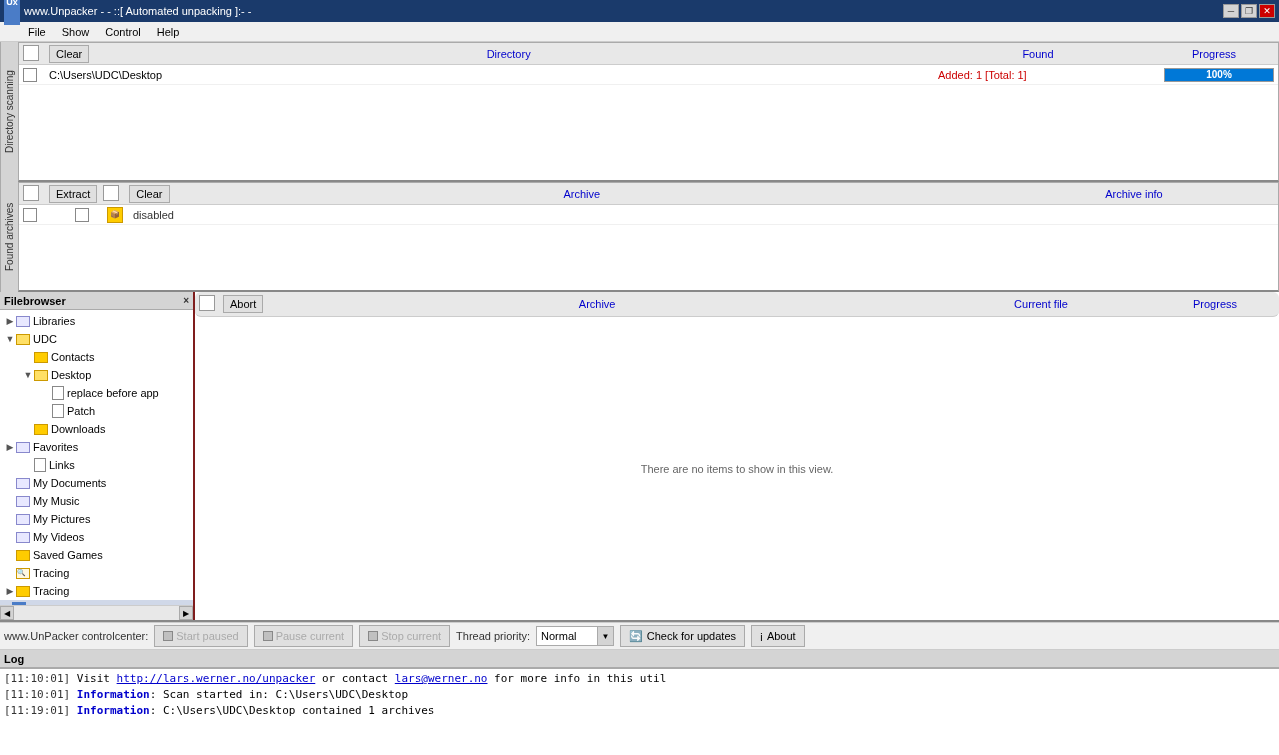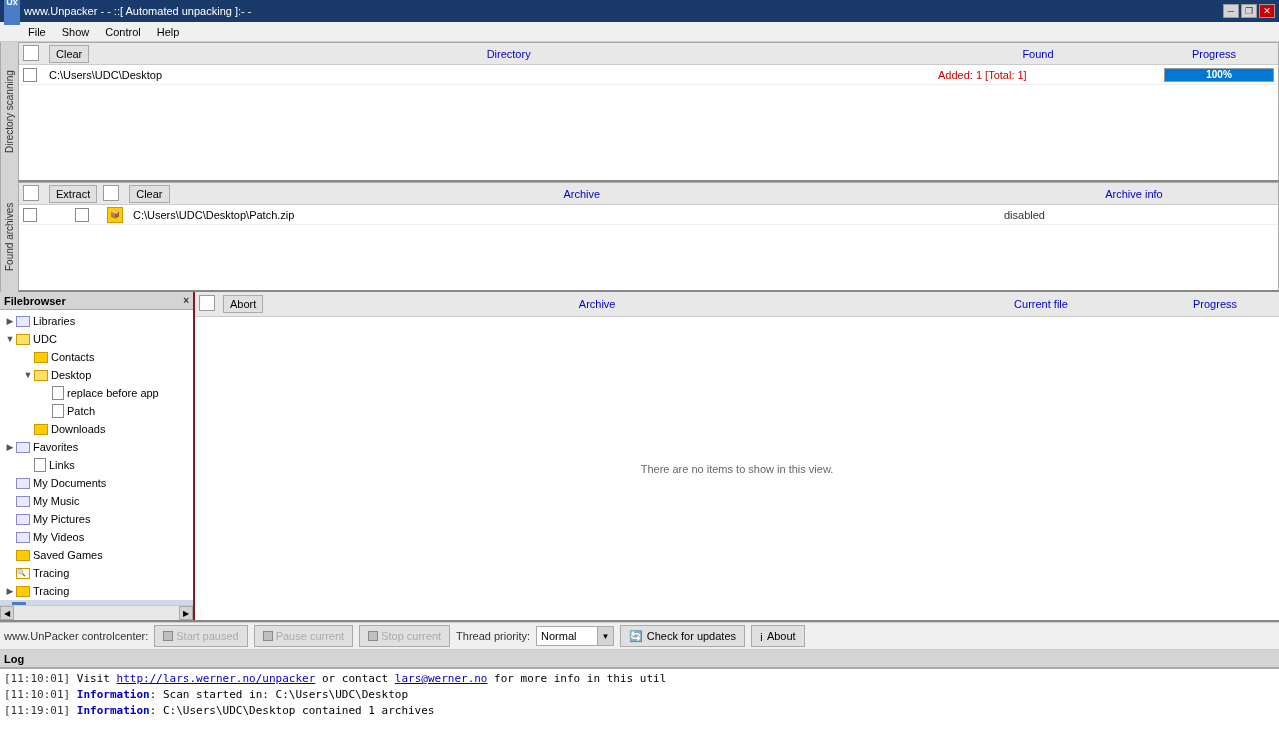--- a/index.html
+++ b/index.html
@@ -209,20 +209,21 @@
     }
     
     #ext-header {
       background: #e8e8e8;
       border-bottom: 1px solid #ccc;
       height: 22px;
       display: flex;
       align-items: center;
       padding: 12px 4px;
       gap: 4px;
+      border-radius: 6px;
     }
     
     .ext-cols {
       display: flex;
       align-items: center;
       gap: 4px;
       width: 100%;
     }
     .col-arch { flex: 1; text-align: center; }
     .col-curfile { width: 220px; text-align: center; }
@@ -436,21 +437,20 @@
       <span class="header-label col-archinfo">Archive info</span>
     </div>
     <div class="data-row">
       <div class="col-check">
         <div class="checkbox-cell"></div>
       </div>
       <div style="width:20px;"></div>
       <div class="checkbox-cell"></div>
       <div style="width:6px;"></div>
       <div class="archive-icon" style="margin-right:4px;">📦</div>
-      <span style="flex:1; font-size:11px;">C:\Users\UDC\Desktop\Patch.zip</span>
       <span style="width:270px; font-size:11px; color:#333;">disabled</span>
     </div>
   </div>
 </div>
 
 <div id="middle">
 
   <div id="filebrowser">
     <div id="fb-header">
       <span>Filebrowser</span>

